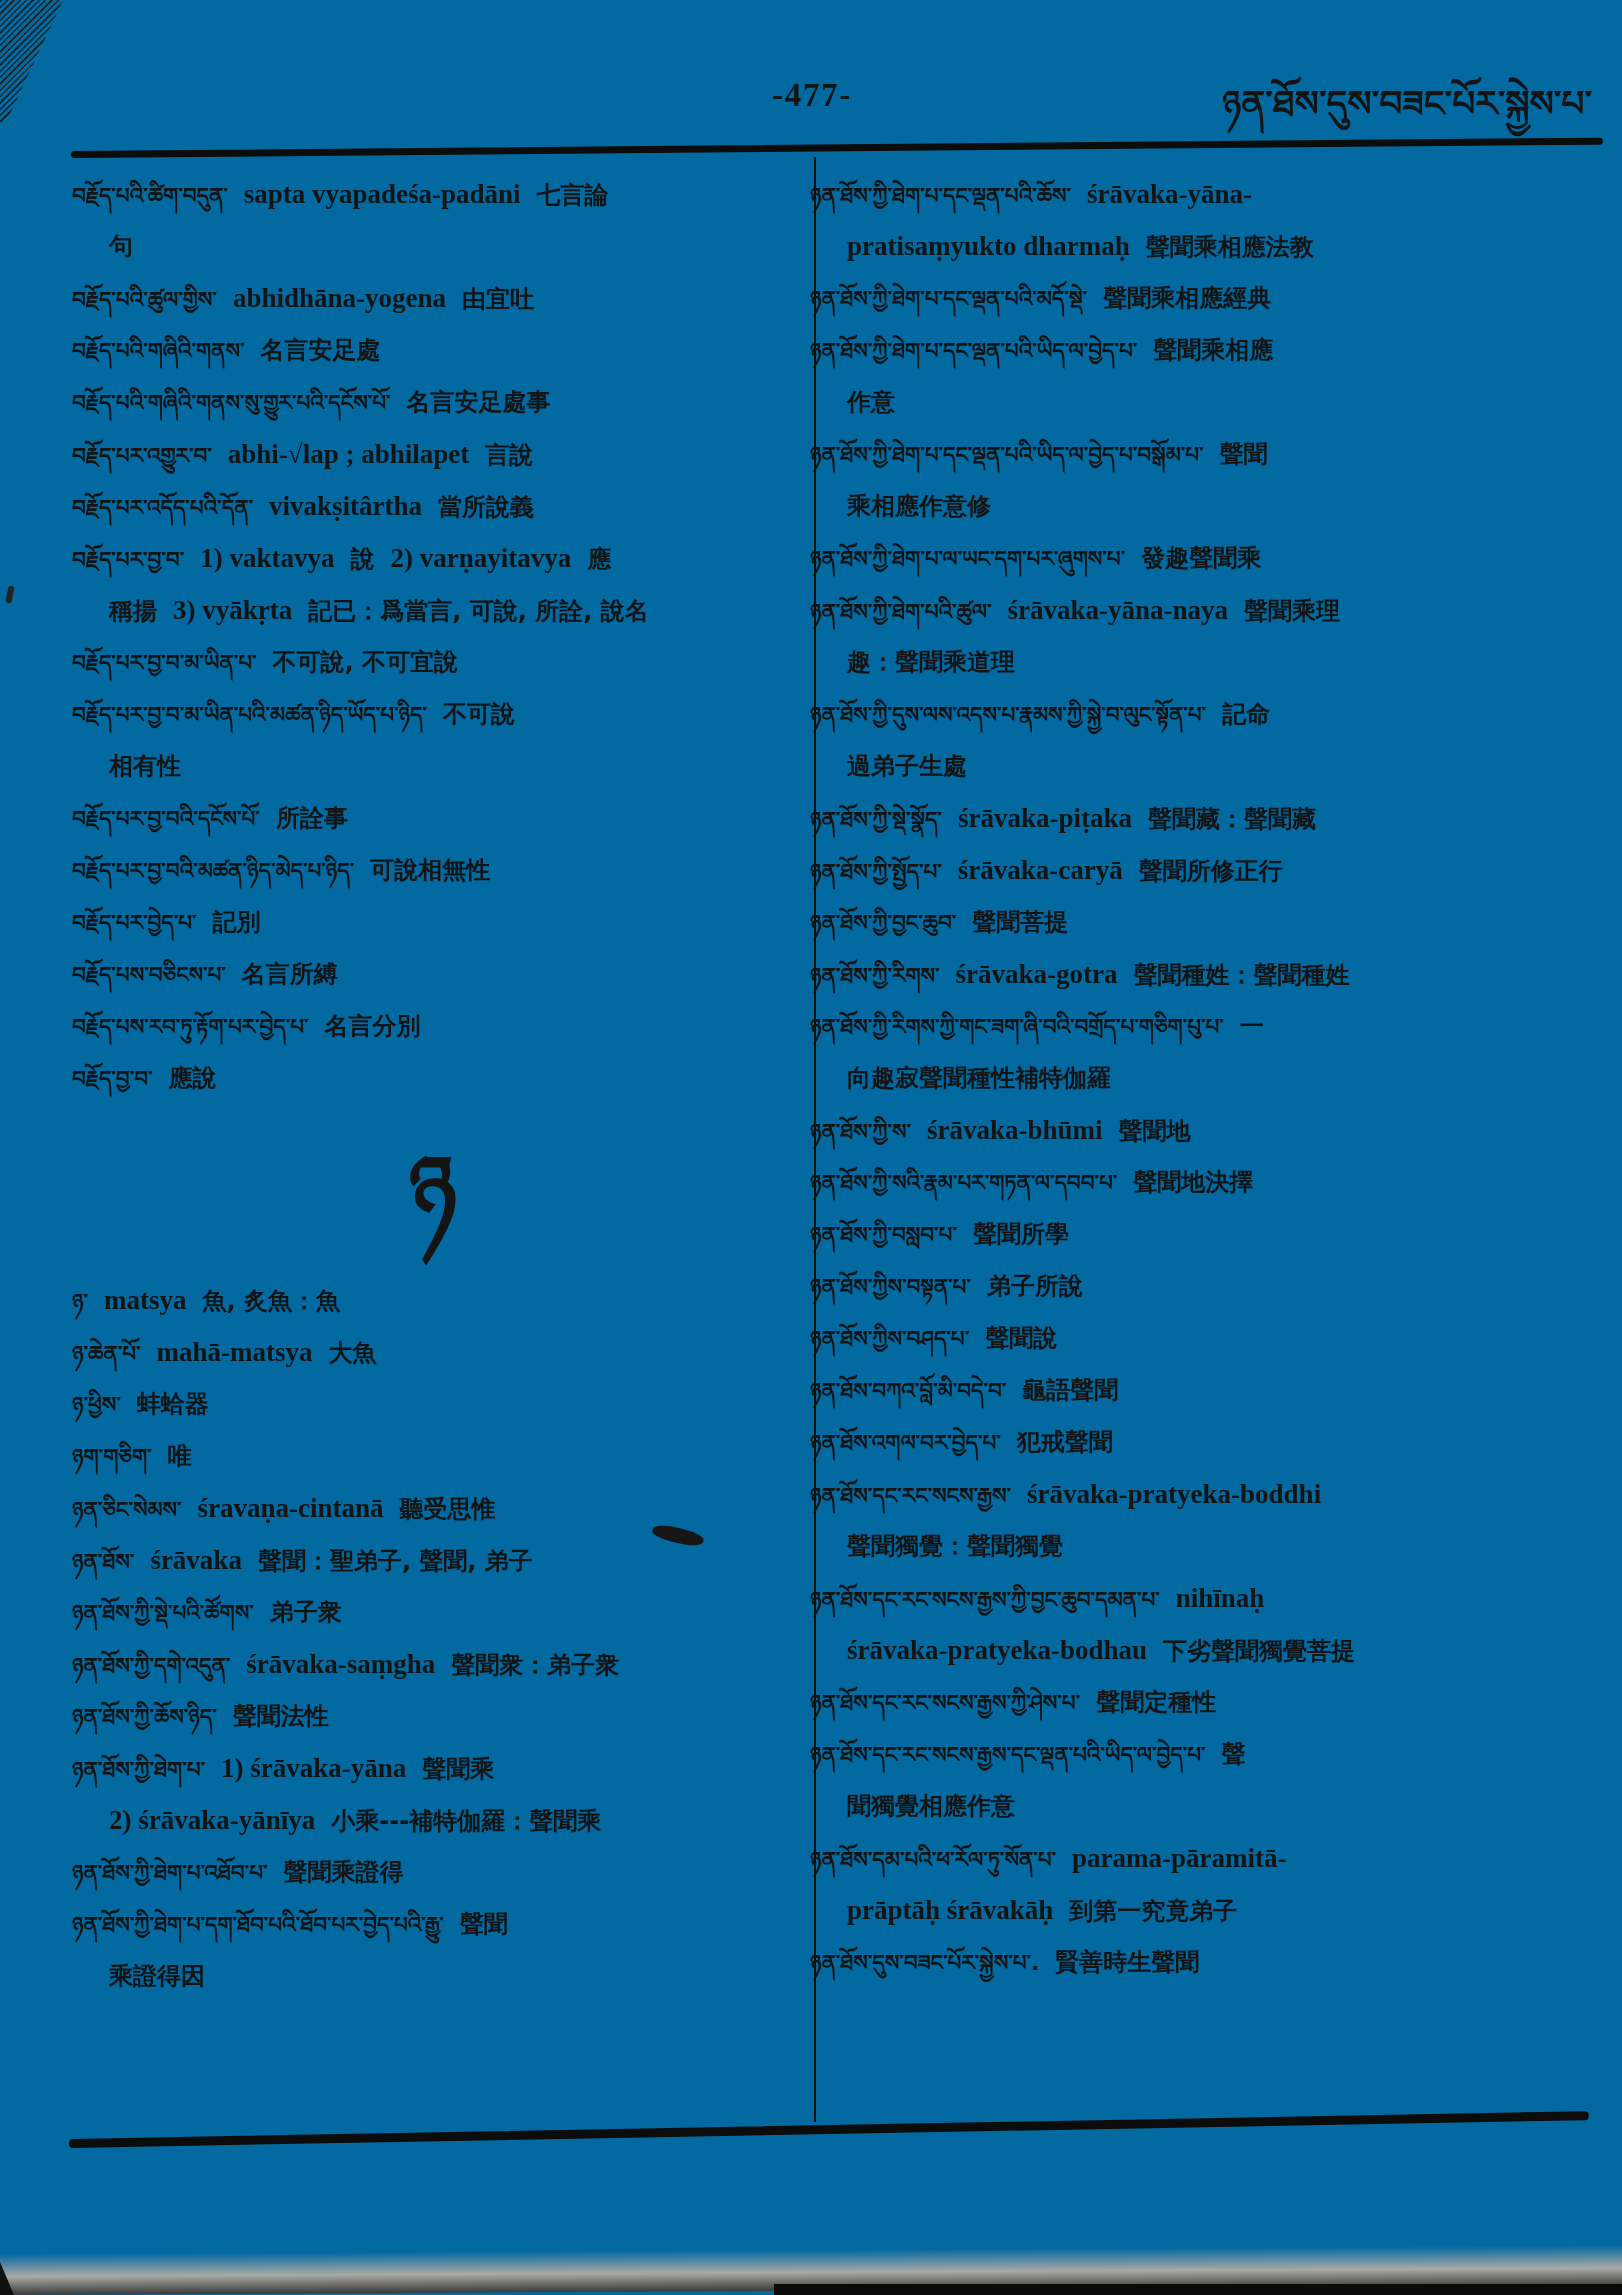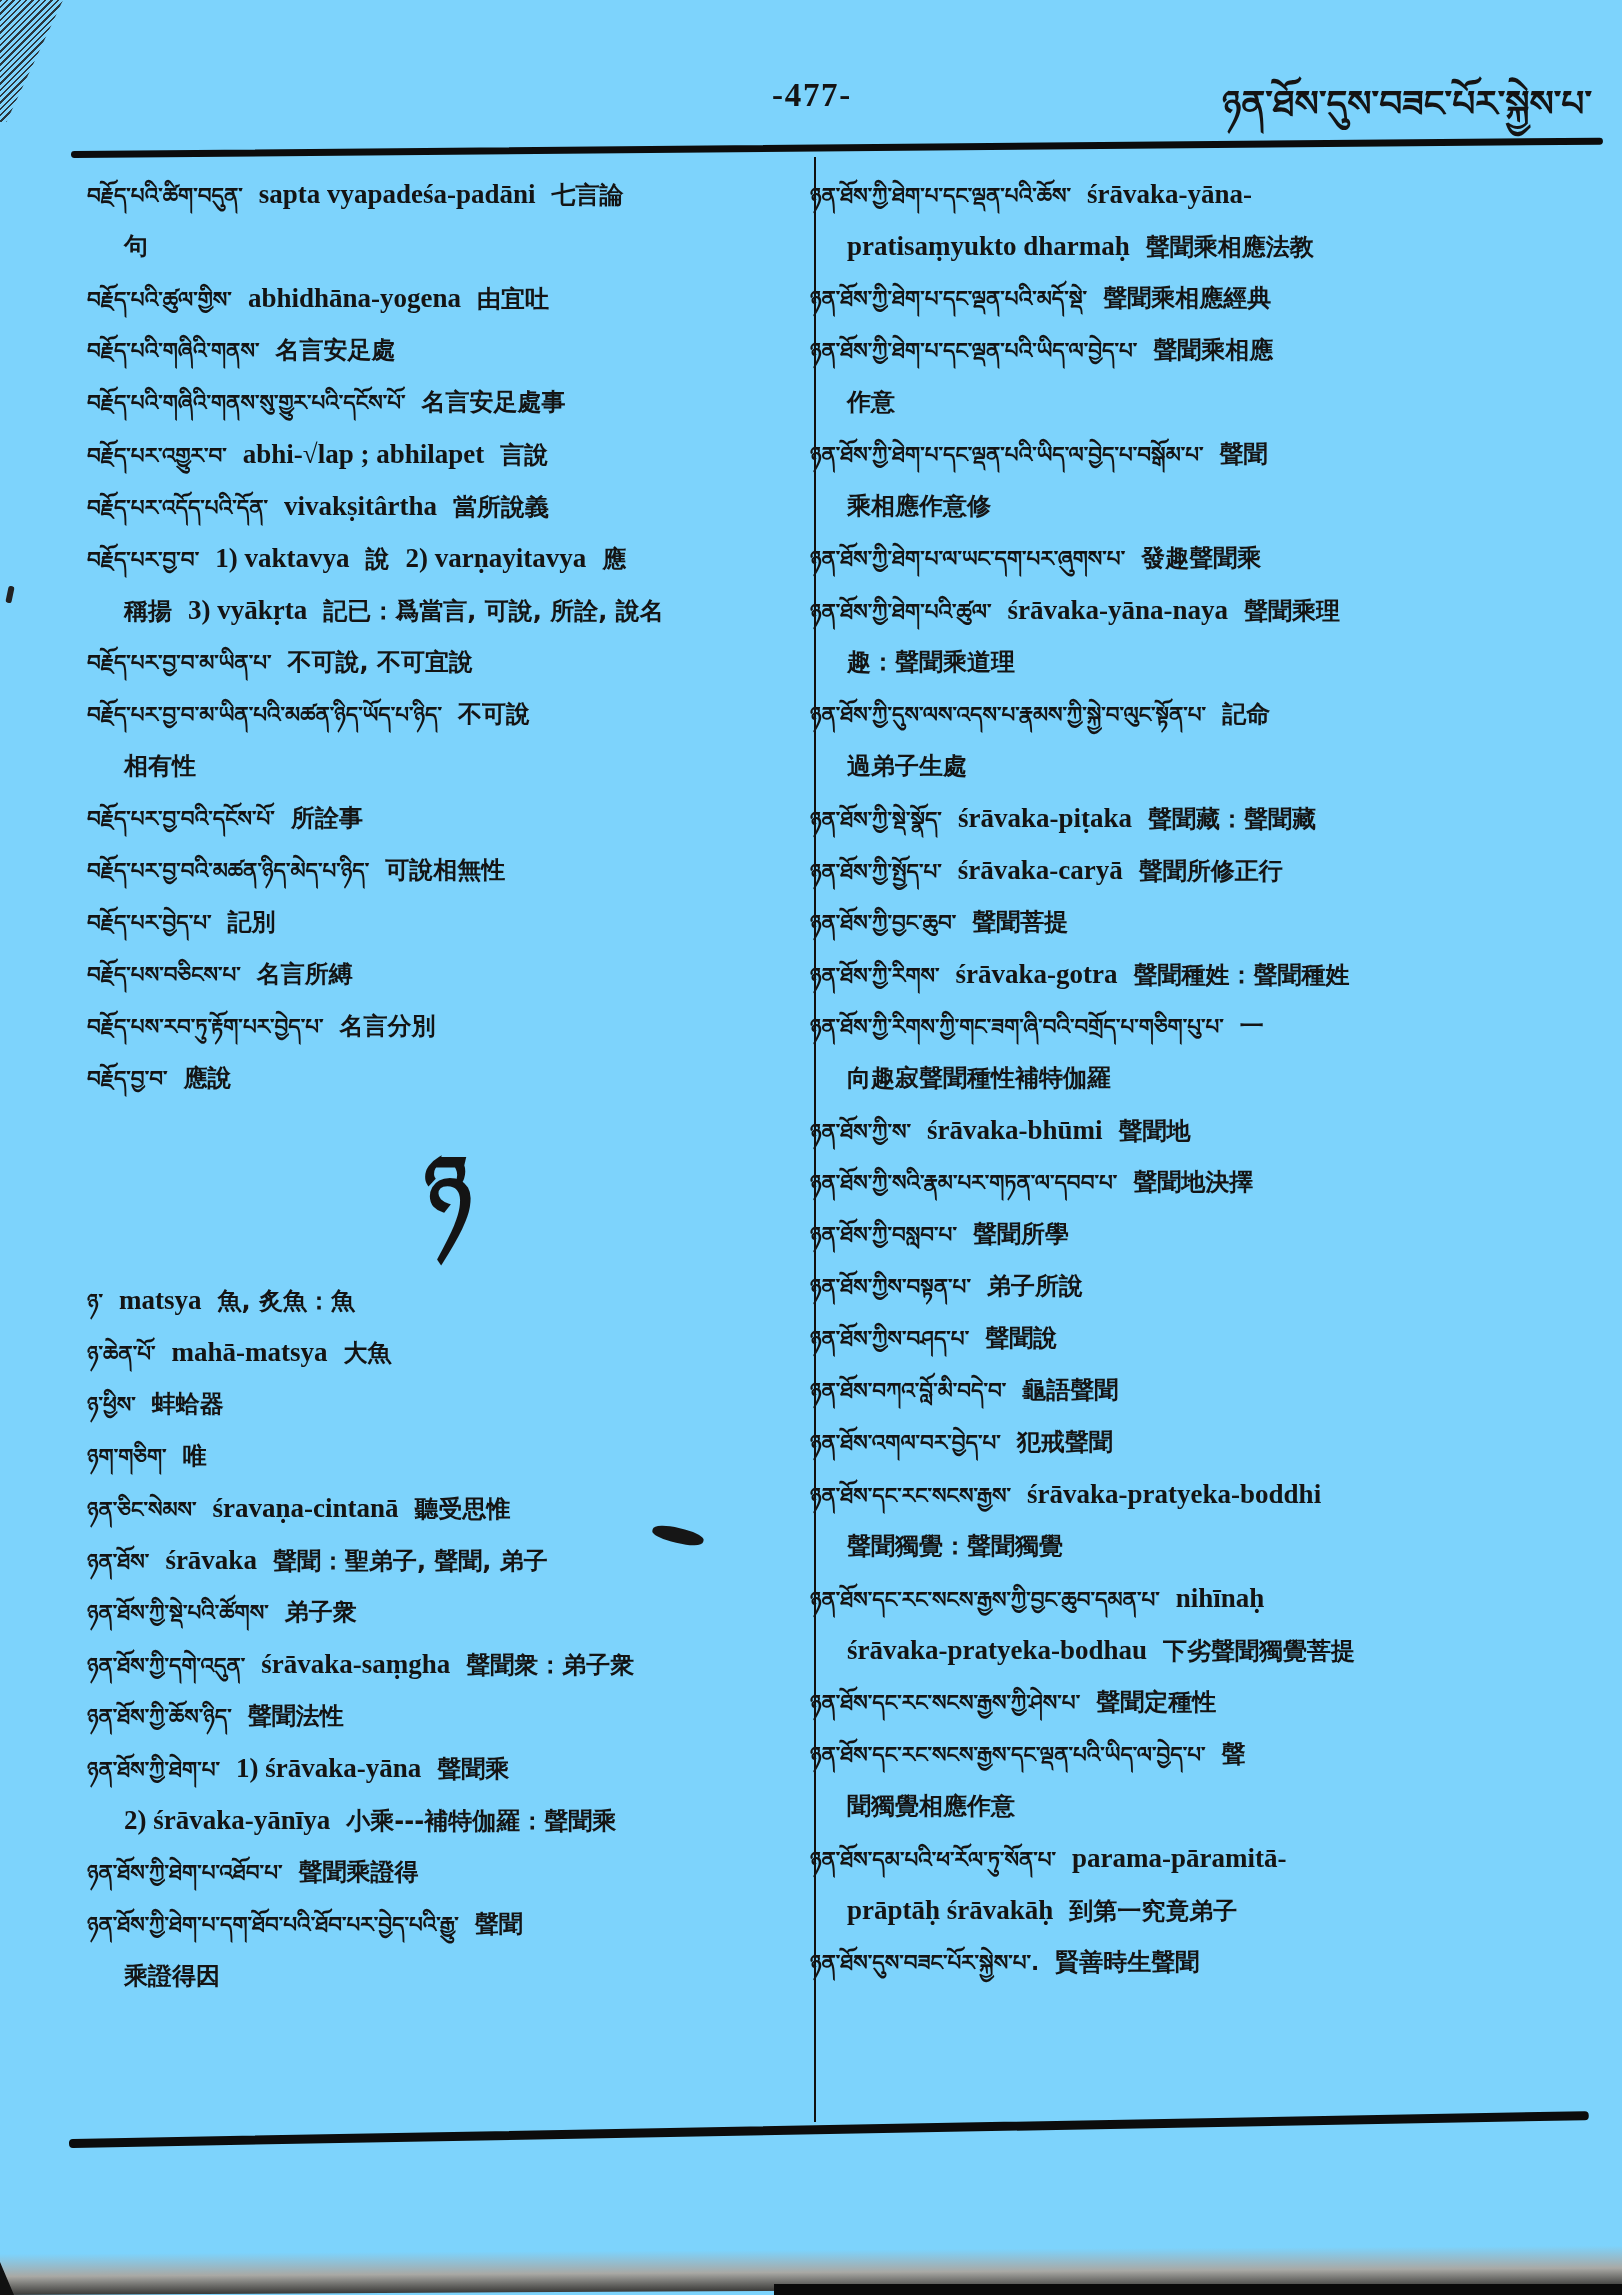--- a/index.html
+++ b/index.html
@@ -1,16 +1,16 @@
 <!DOCTYPE html>
 <html style="font-size:9px"><head>
 <meta charset="utf-8">
 <style>
   html,body{margin:0;padding:0;background:#d9d9d6;}
-  .page{position:relative;width:1623px;height:2295px;background:#7dd3fc;color:#141414;overflow:hidden;}
+  .page{position:relative;width:1623px;height:2295px;background:#0369a1;color:#141414;overflow:hidden;}
 
   
   .page-number{position:absolute;top:77px;left:724px;width:176px;text-align:center;
     font-family:"Liberation Serif",serif;font-size:33px;font-weight:bold;letter-spacing:1.7px;}
   .running-head{position:absolute;top:63px;right:31px;font-family:"DejaVu Sans",sans-serif;
     font-size:36px;font-weight:bold;}
 
   
   .top-rule{position:absolute;left:71px;top:151px;width:1532px;height:7.4px;background:#0c0c0c;
     transform:rotate(-0.5deg);transform-origin:left center;border-radius:3.4px;}
@@ -28,21 +28,21 @@
     border-radius:50% 40% 50% 40%;transform:rotate(14deg);}
   .bottom-band{position:absolute;left:0;bottom:0;width:100%;height:41px;
     background:linear-gradient(to bottom,rgba(140,140,138,0) 0%,#a9a9a5 55%,#3a3a38 100%);
     transform:rotate(-0.3deg);transform-origin:left bottom;}
   .bottom-black-bar{position:absolute;right:0;bottom:0;width:849px;height:11.3px;background:#0a0a0a;}
   .bottom-left-corner{position:absolute;left:0;bottom:0;width:40px;height:33px;background:#111;
     clip-path:polygon(0 0,35% 100%,100% 100%,0 100%);}
 
   
   .column{position:absolute;top:168px;}
-  .column-left{left:72px;width:737px;margin-left:15px;}
+  .column-left{left:72px;width:737px;}
   .column-right{left:810px;width:761px;}
 
   .line{height:52px;line-height:52px;white-space:nowrap;overflow:hidden;}
   .line.indent{padding-left:37px;}
   .line > span{margin-right:16px;}
   .seg-tib{font-family:"DejaVu Sans",sans-serif;font-size:21.5px;font-weight:bold;}
   .seg-lat{font-family:"Liberation Serif",serif;font-size:27px;font-weight:bold;}
   .seg-zh{font-family:"DejaVu Sans",sans-serif;font-size:24px;font-weight:bold;}
   .line.section-letter{height:170px;line-height:170px;text-align:center;}
   .line.section-letter .seg-tib{font-size:91px;font-weight:bold;}

